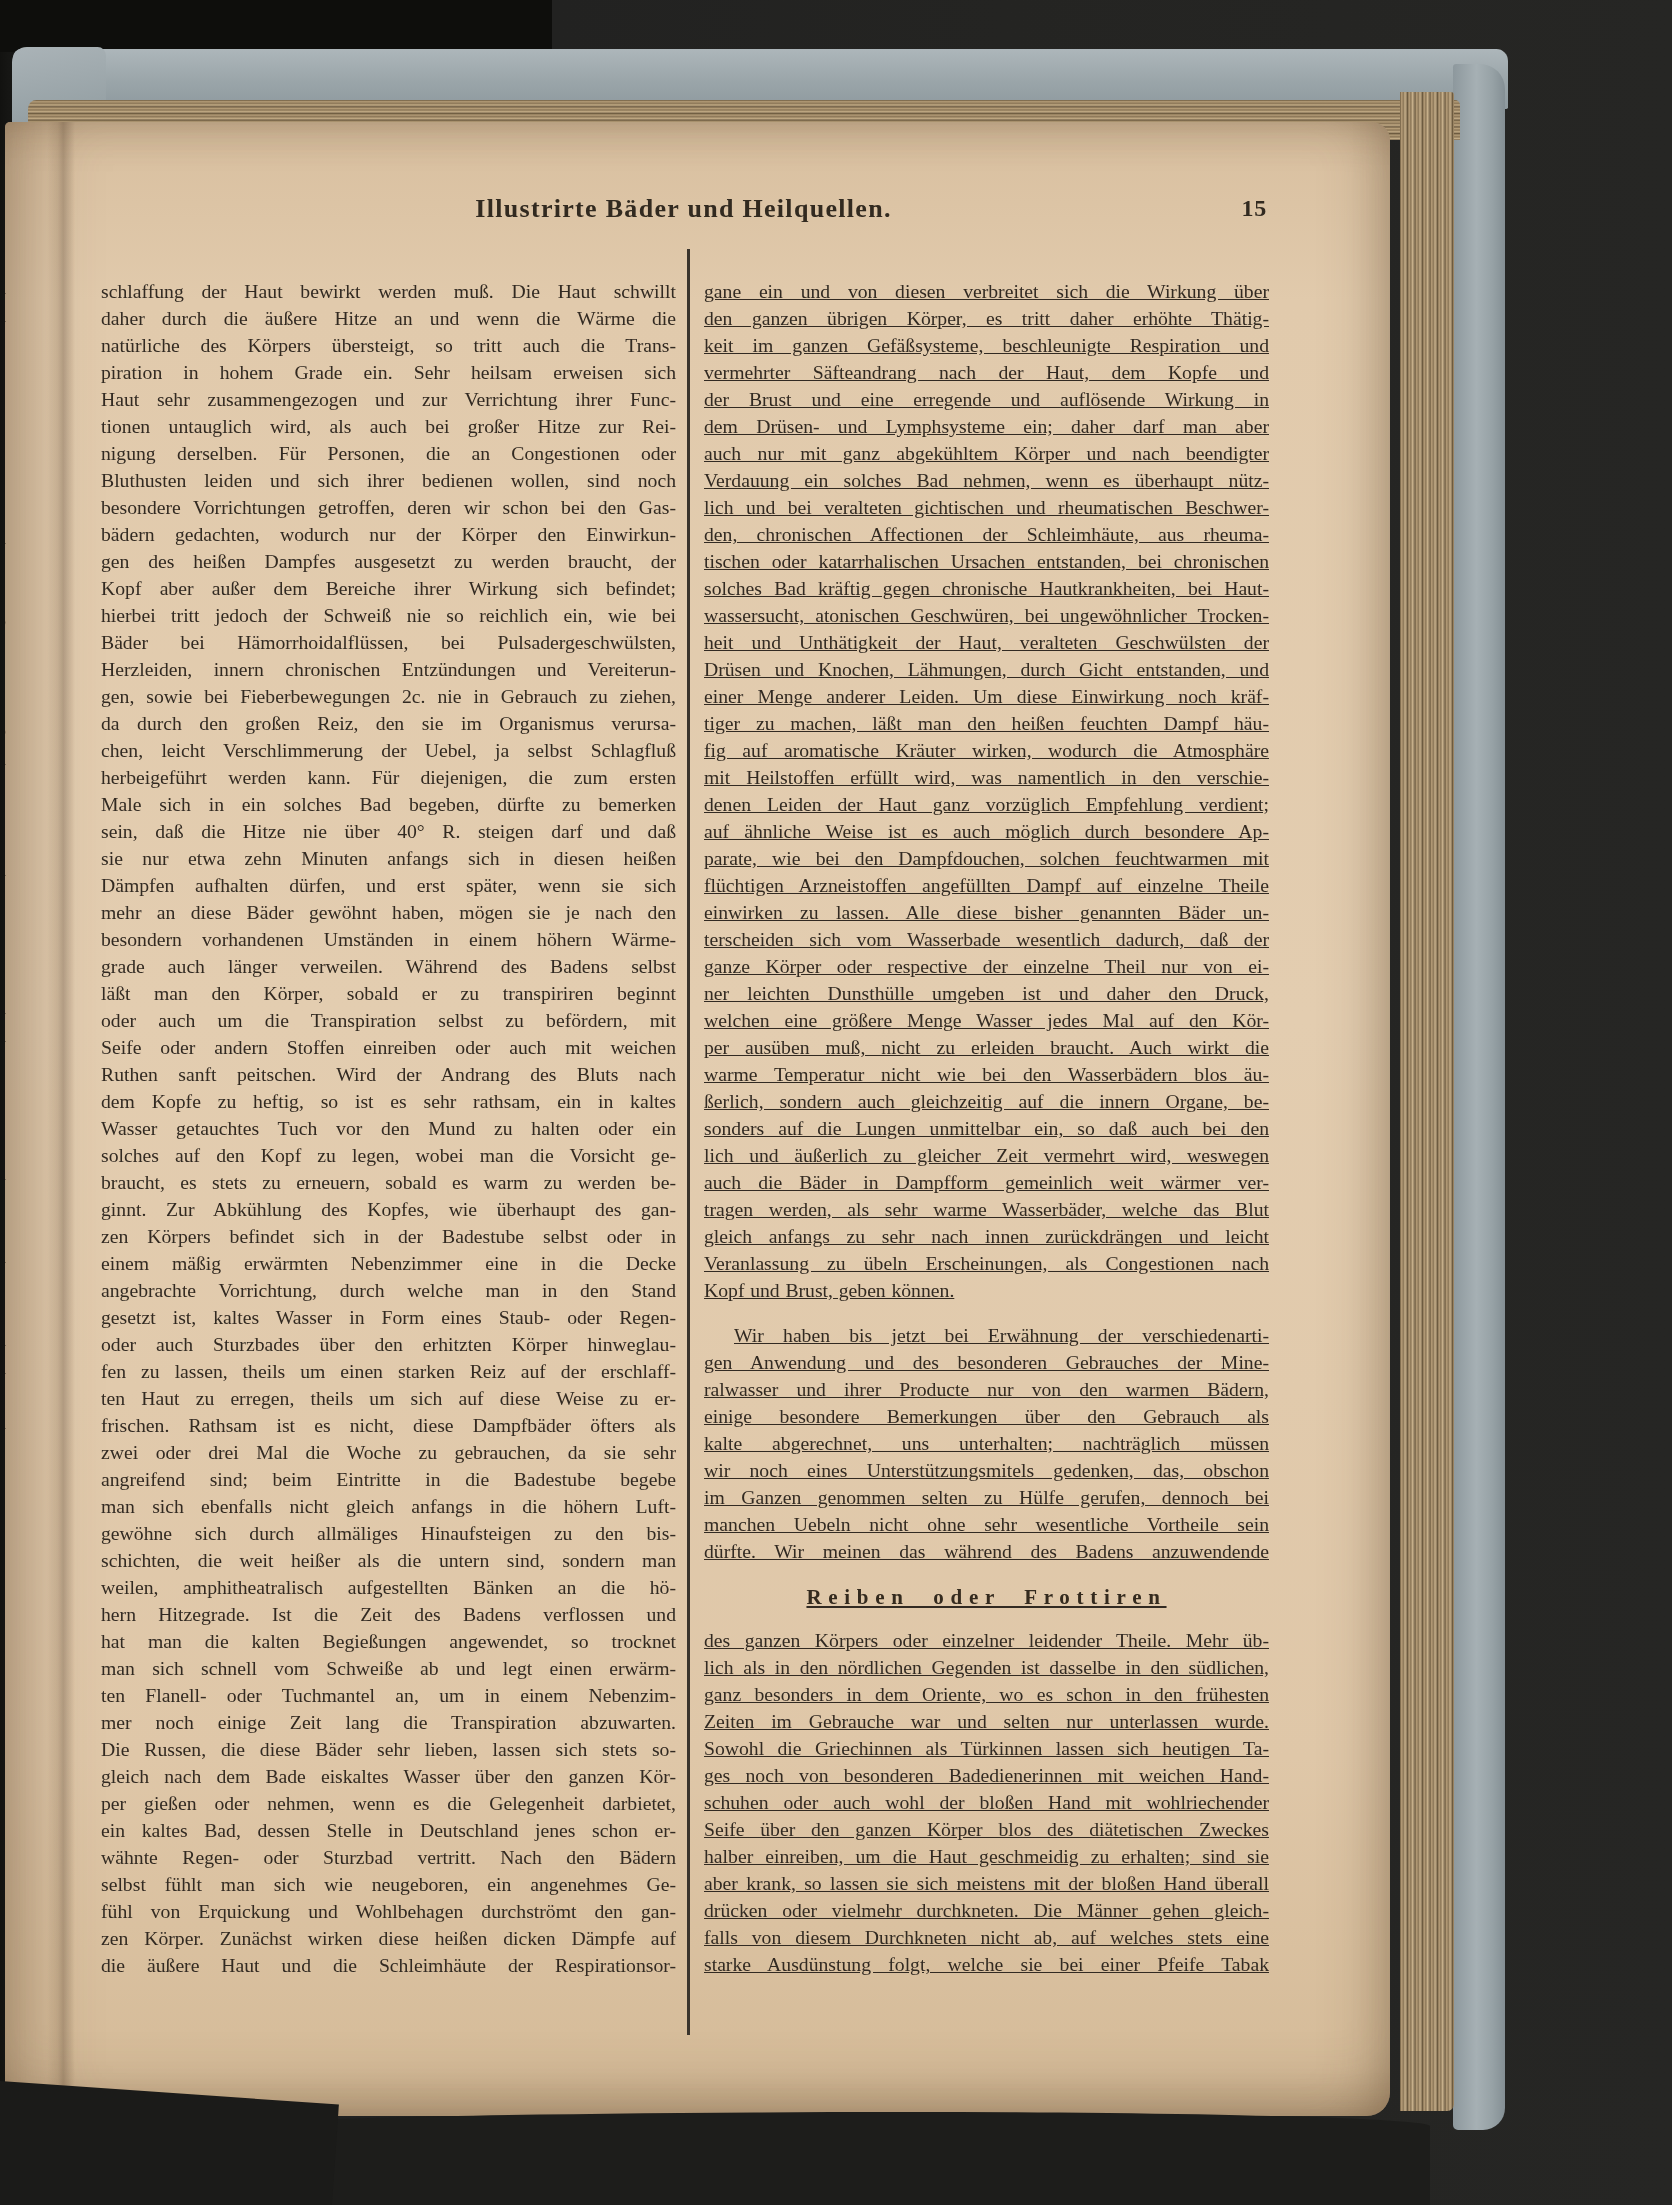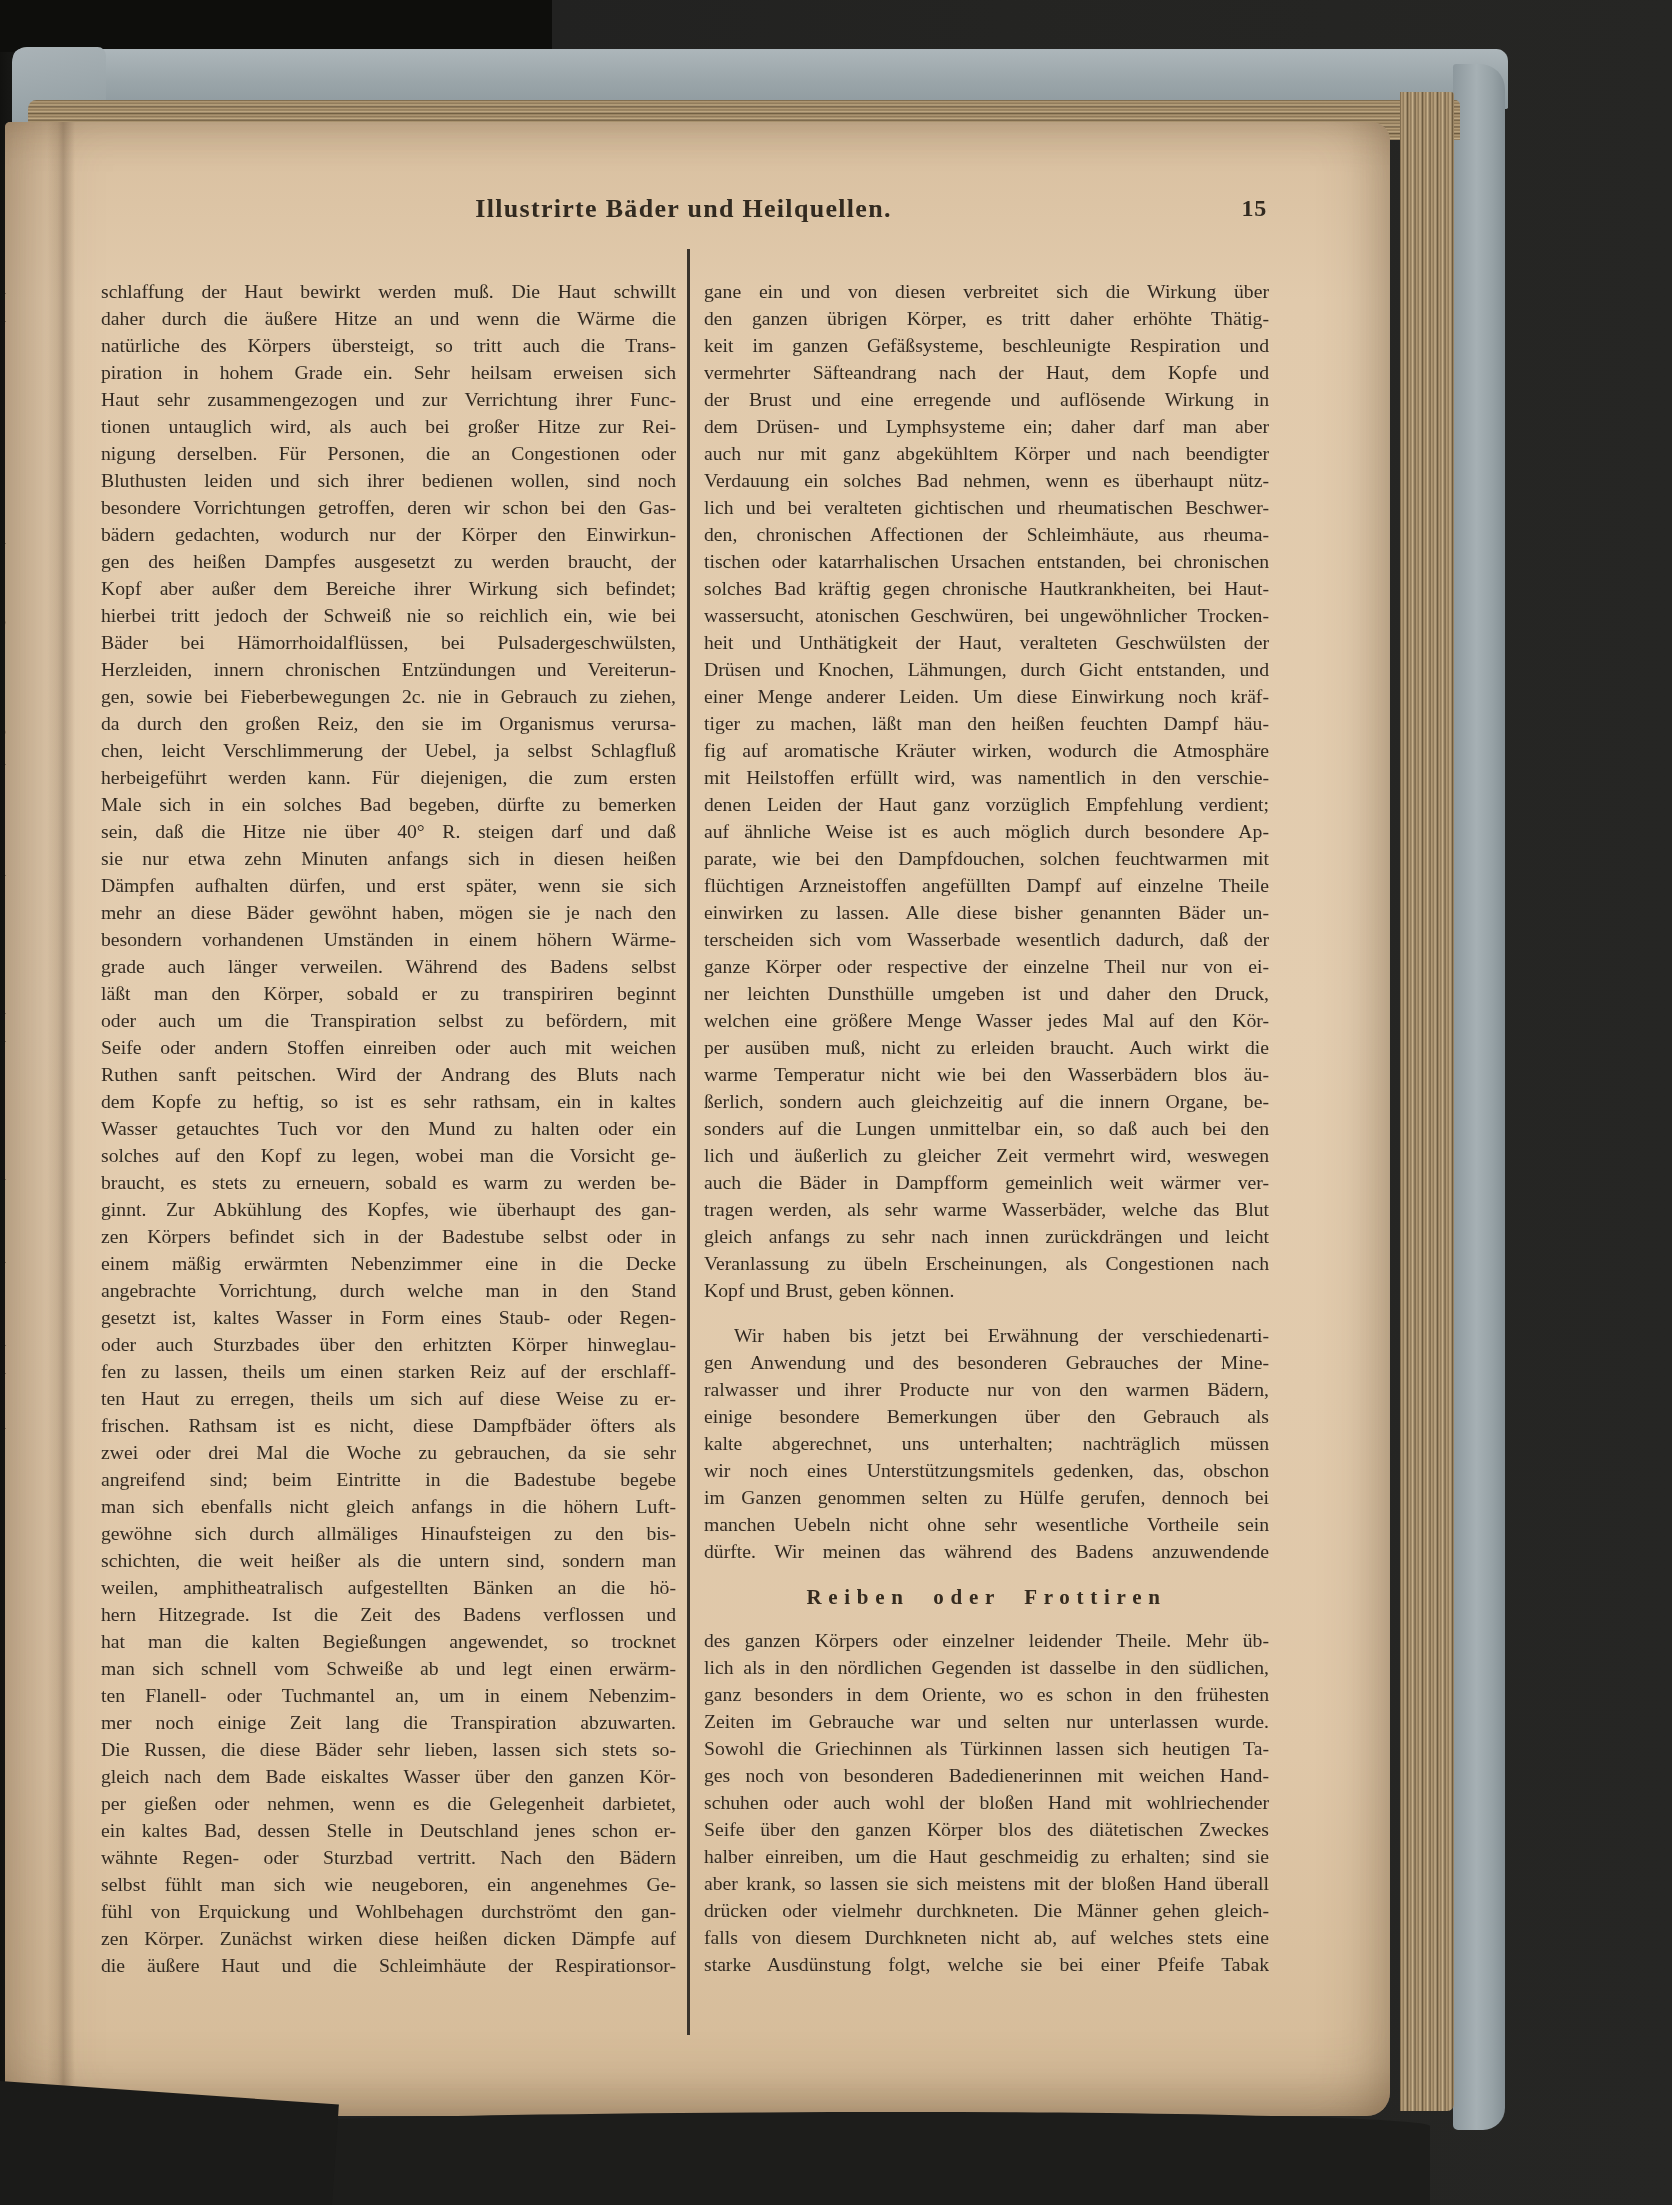--- a/index.html
+++ b/index.html
@@ -40,21 +40,21 @@
   .frags{position:absolute;left:0;top:0;width:25px;height:100%;}
   .frag{position:absolute;left:-8.4px;width:20px;font-size:19px;line-height:20px;color:#3b3228;}
   
   .header{position:absolute;left:95px;top:72px;width:1167px;height:37px;}
   .header-title{text-align:center;font-size:26px;font-weight:bold;letter-spacing:1.3px;color:#322a20;}
   .page-num{position:absolute;right:0;top:0.8px;font-size:24px;font-weight:bold;letter-spacing:0.8px;color:#322a20;}
   
   .divider{position:absolute;left:682px;top:127px;width:2.5px;height:1786px;background:#3a342c;}
   .col{position:absolute;top:121px;color:#322a22;margin-top:35px;}
   .col-left{left:96px;width:575px;}
-  .col-right{left:699px;width:565px;}
+  .col-right{left:699px;width:565px;text-decoration:underline;}
   .tl{font-size:19.7px;line-height:27px;height:27px;overflow:hidden;
       text-align:justify;text-align-last:justify;word-spacing:.04em;}
   .tl.short{text-align-last:left;}
   .tl.indent{text-indent:30px;}
   .para + .para{margin-top:18.4px;}
   .heading{margin:20px 0 16.7px 0;text-align:center;font-size:21px;font-weight:600;
       letter-spacing:6.7px;word-spacing:11.7px;color:#342a1e;}
   
   .corner-bl{position:absolute;left:-50px;top:2091px;width:385px;height:125px;
       background:#1b1b19;transform:rotate(4deg);}

